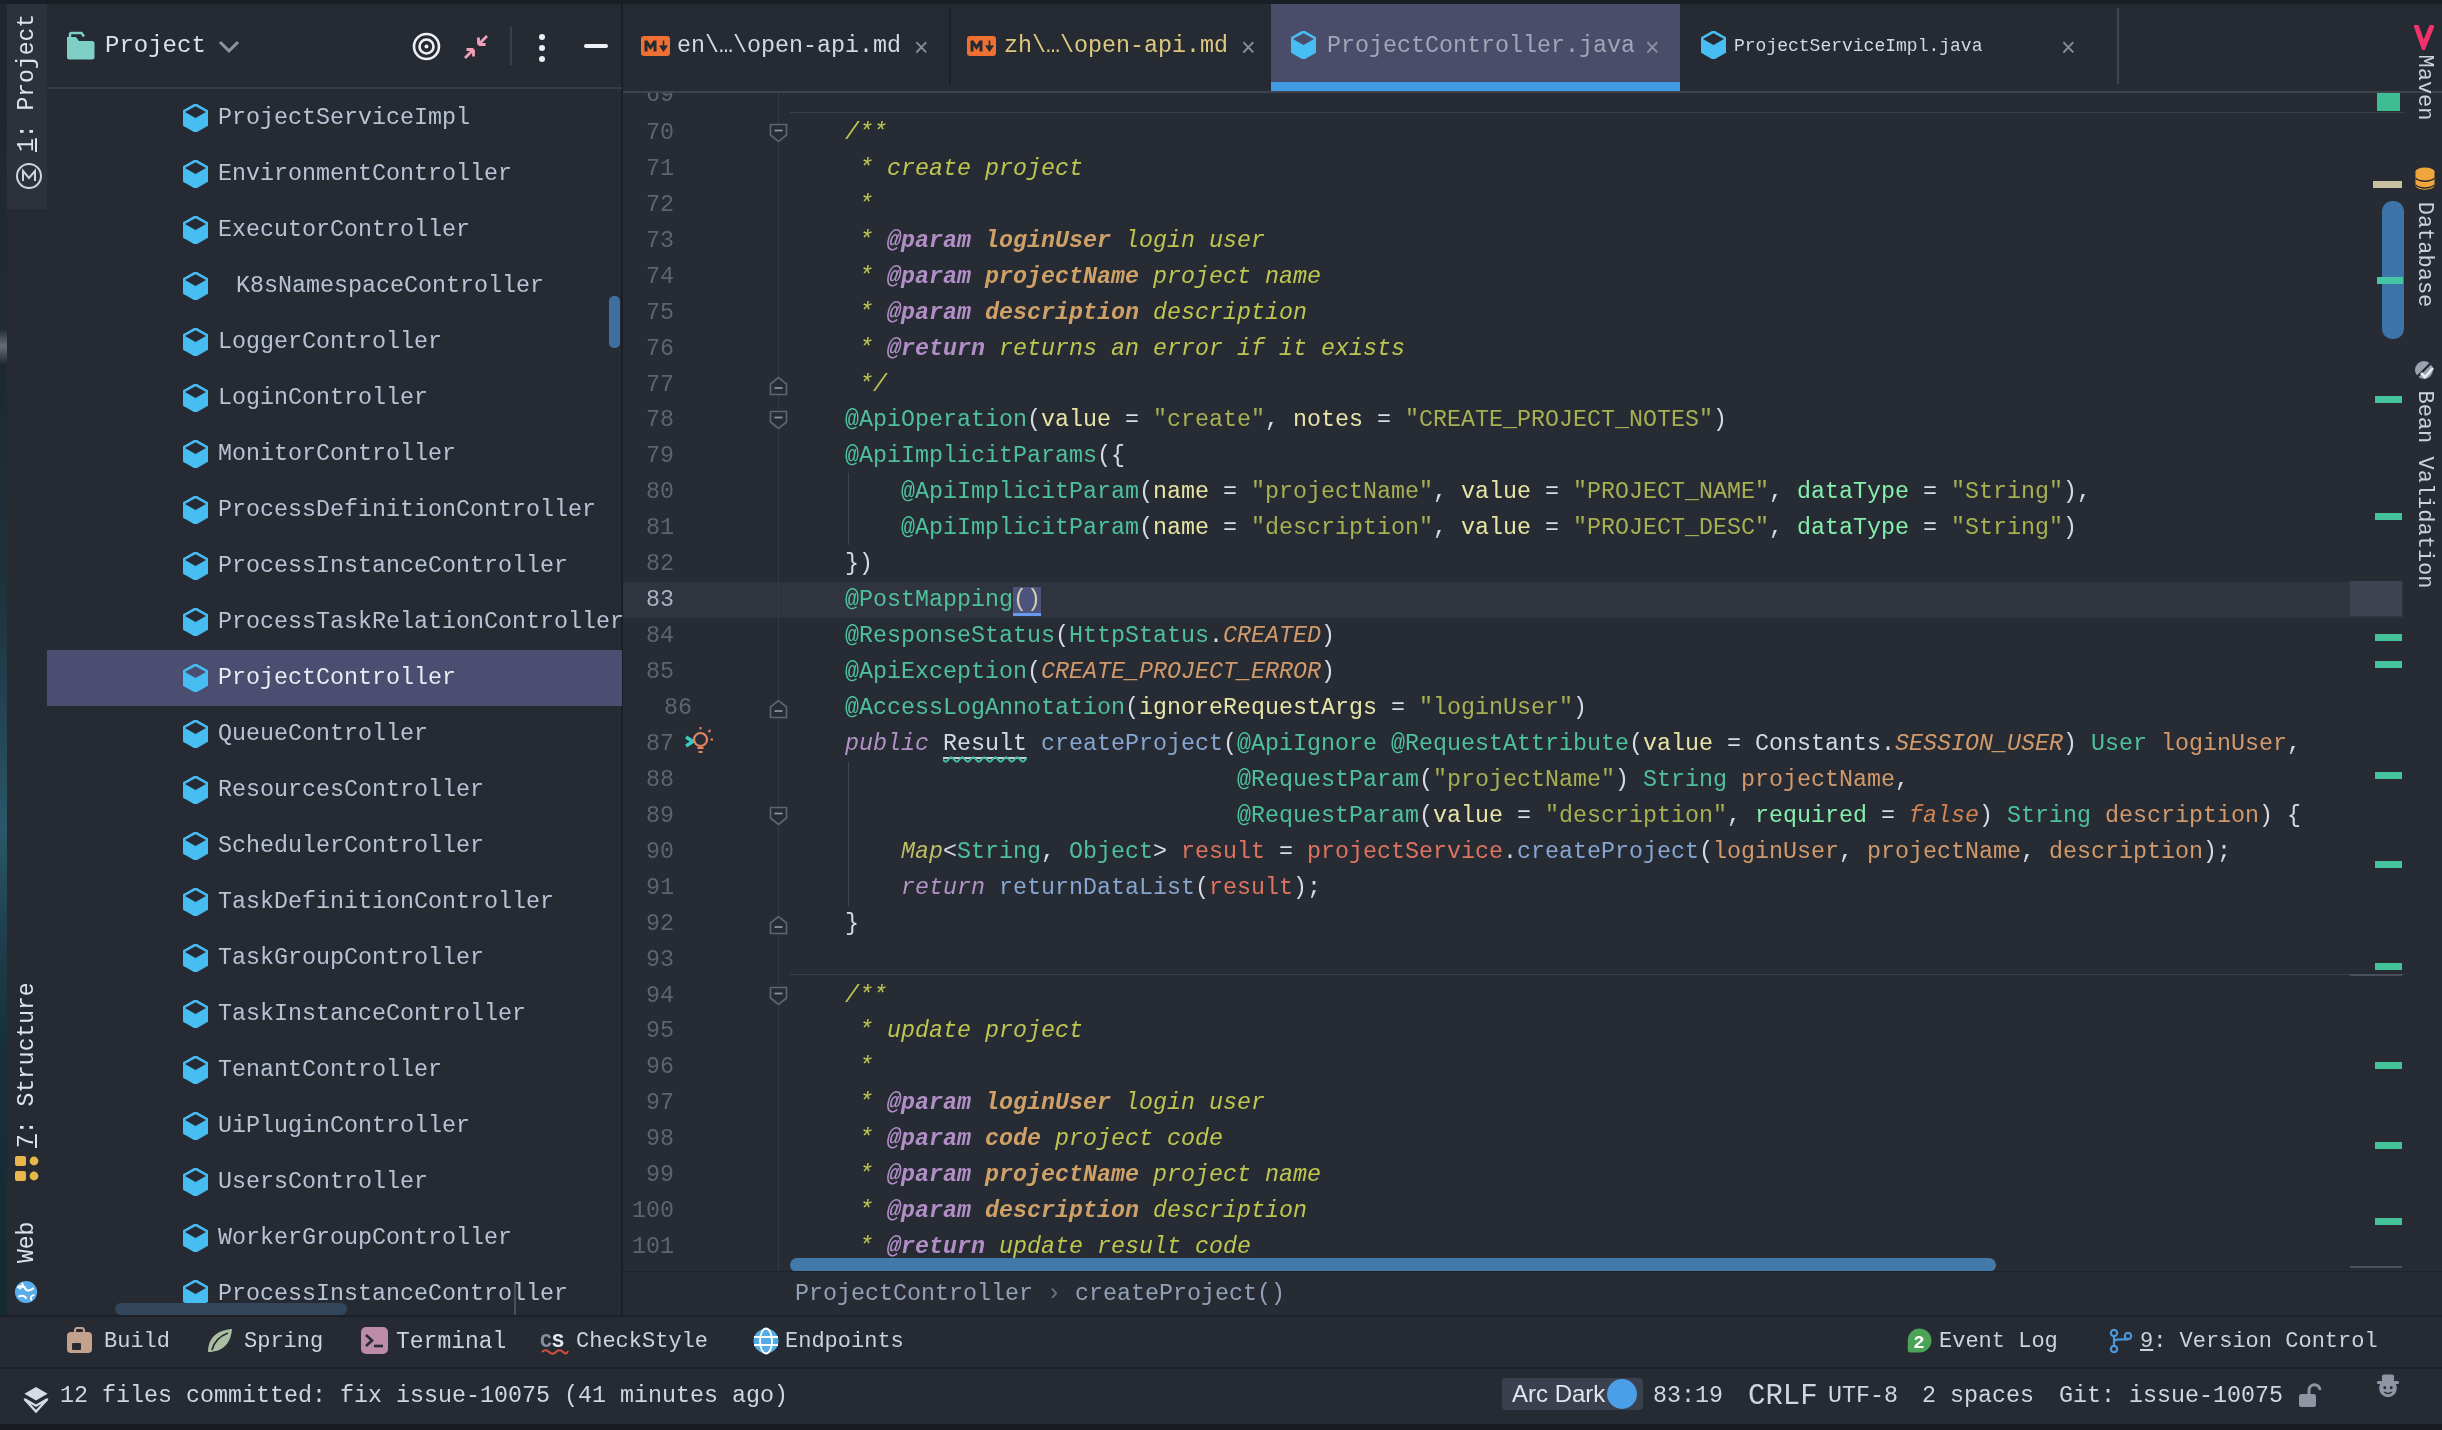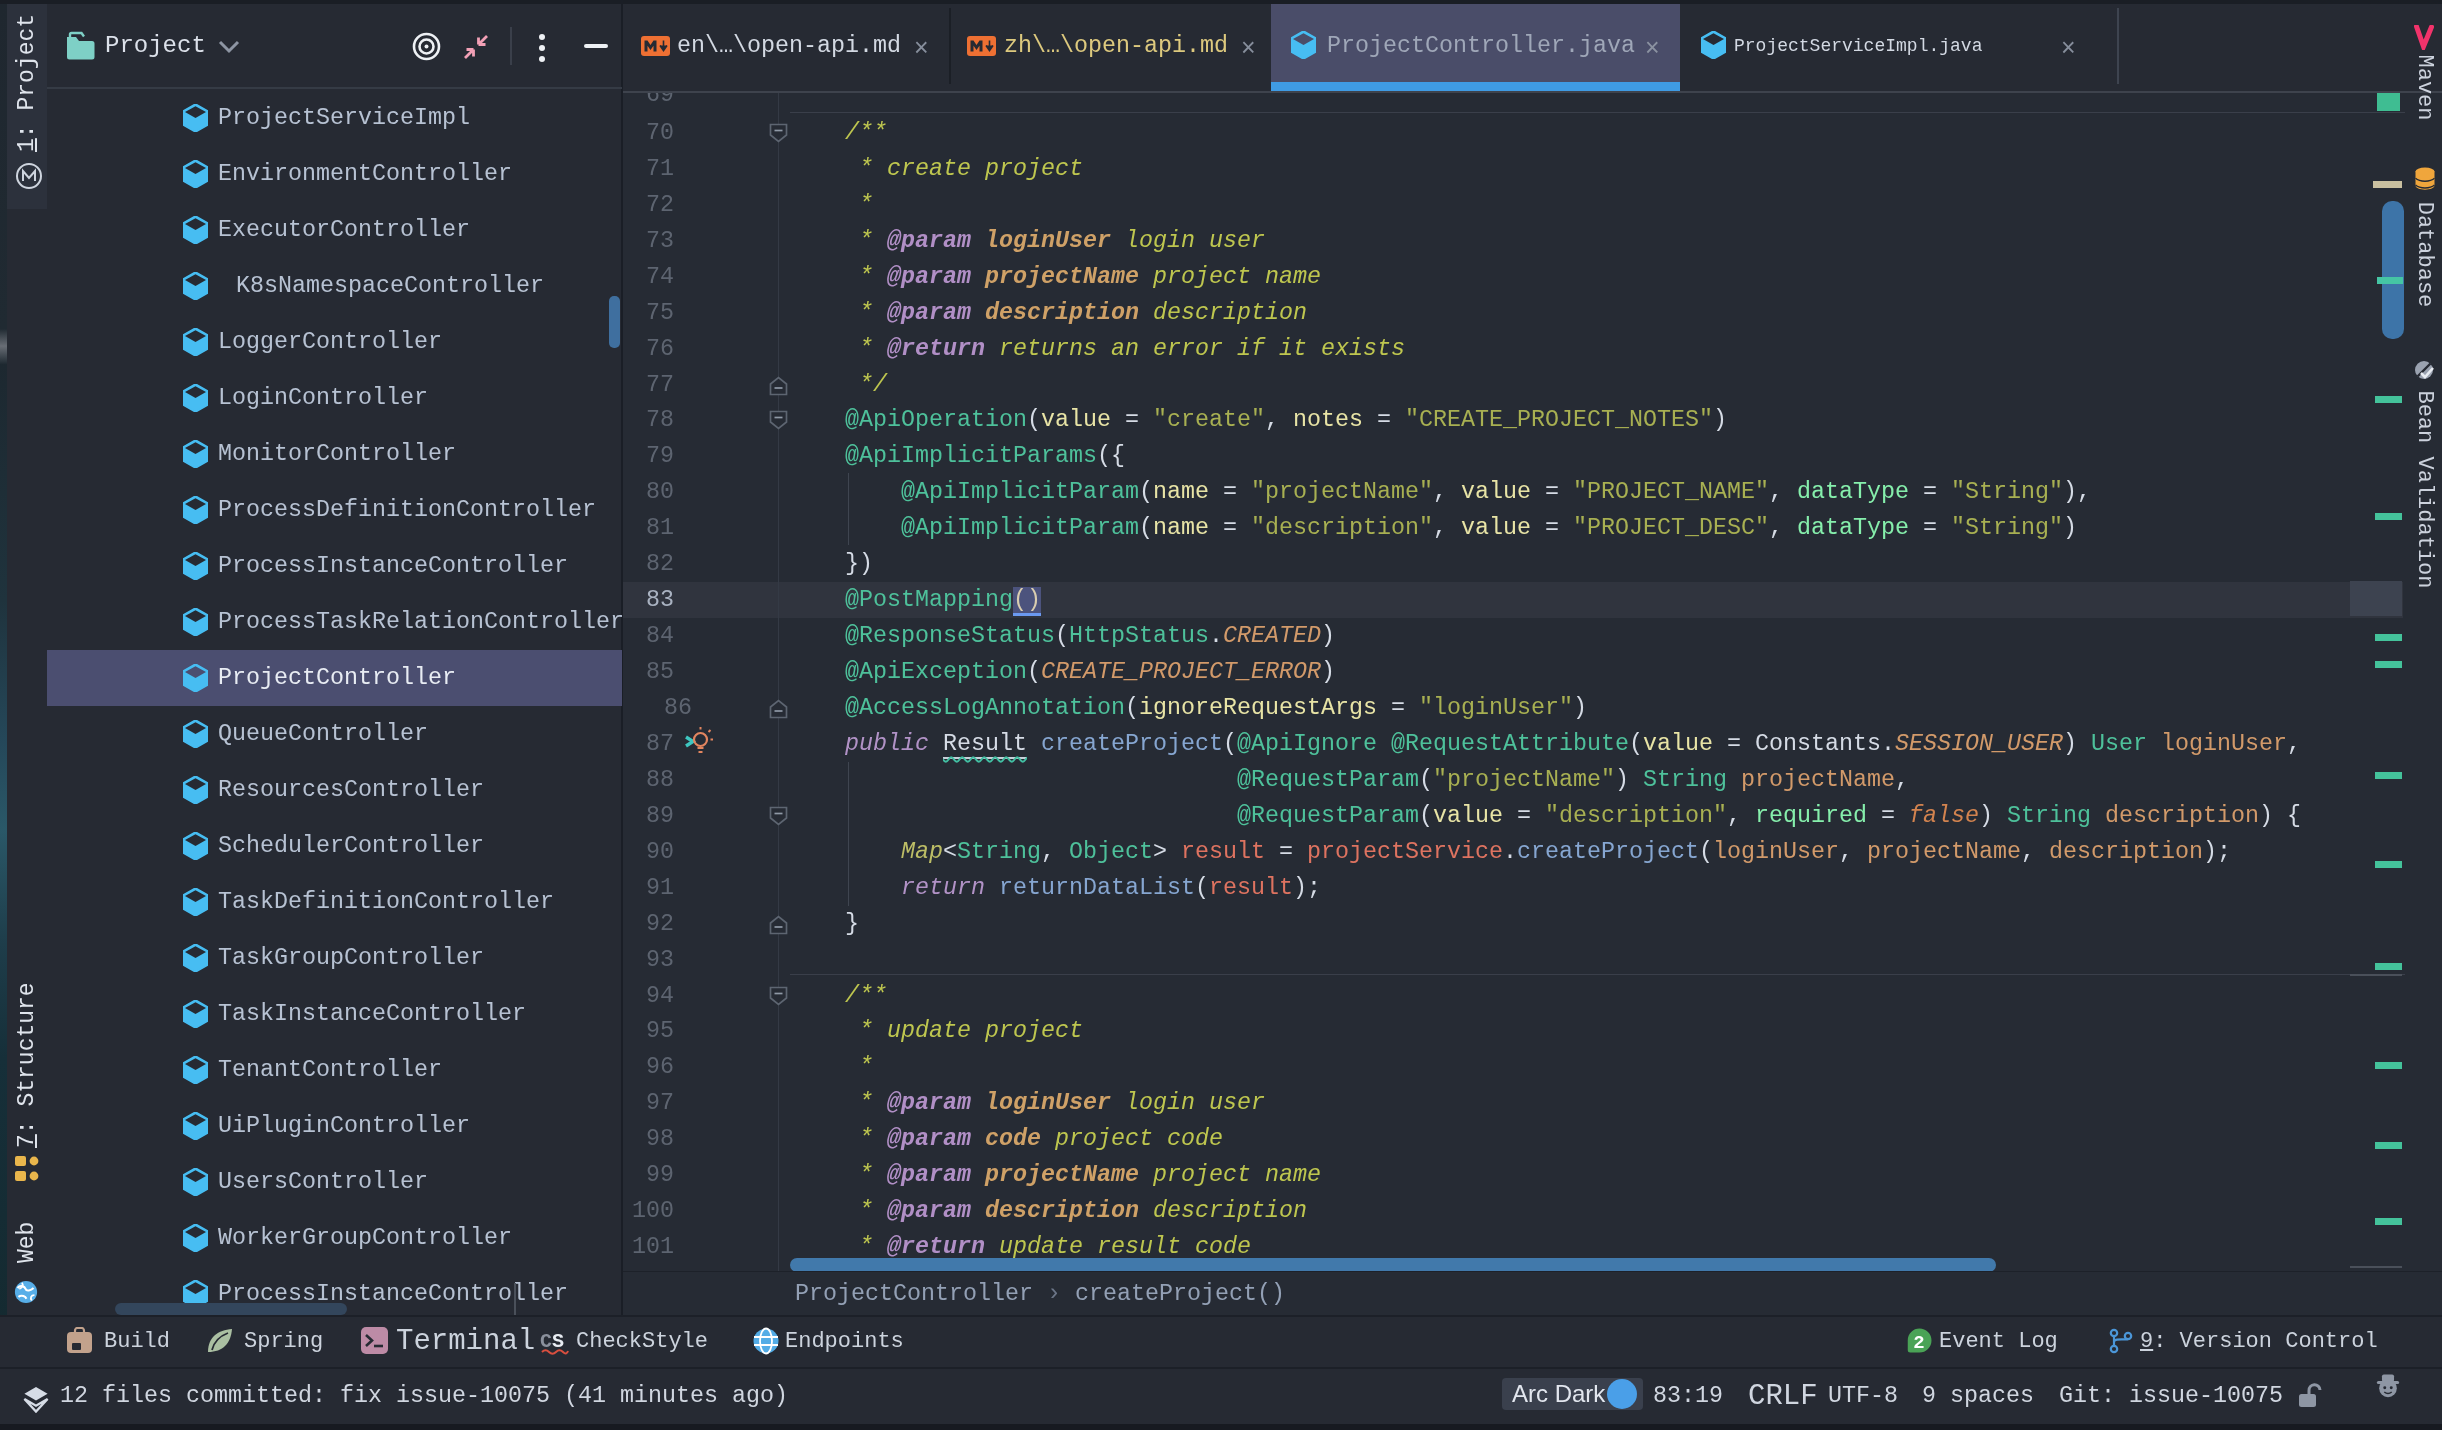--- a/index.html
+++ b/index.html
@@ -374,21 +374,21 @@
 <svg class="abs" style="left:206px;top:1327px" width="28" height="27" viewBox="0 0 28 27">
 <path d="M2 25C2 10 12 3 26 2c-1 14-9 23-24 23z" fill="#aabfa2"></path>
 <path d="M6 23C8 15 14 9 22 6" stroke="#262a33" stroke-width="1.8" fill="none"></path>
   </svg>
 <div class="abs" style="left:244px;top:1317px;height:50px;line-height:50px;font-size:22px;color:#ccd3dd;white-space:pre">Spring</div>
 <svg class="abs" style="left:361px;top:1327px" width="27" height="27" viewBox="0 0 27 27">
 <rect width="27" height="27" rx="5" fill="#bd8ba6"></rect>
 <path d="M5 8l6 5.5L5 19" stroke="#262a33" stroke-width="2.6" fill="none"></path>
 <path d="M13 19h9" stroke="#262a33" stroke-width="2.6"></path>
   </svg>
-<div class="abs" style="left:396px;top:1317px;height:50px;line-height:50px;font-size:29px;color:#ccd3dd;white-space:pre">Terminal</div>
+<div class="abs" style="left:396px;top:1317px;height:50px;line-height:50px;font-size:23px;color:#ccd3dd;white-space:pre">Terminal</div>
 <svg class="abs" style="left:540px;top:1327px" width="30" height="29" viewBox="0 0 30 29">
 <text x="0" y="20" font-size="20" font-weight="bold" fill="#8a909c" font-family="Liberation Mono">C</text>
 <text x="12" y="20" font-size="20" font-weight="bold" fill="#e8ecf2" font-family="Liberation Mono">S</text>
 <path d="M2 25q3.5-3.5 7 0t7 0t7 0t5-1" stroke="#d94f3f" stroke-width="2" fill="none"></path>
   </svg>
 <div class="abs" style="left:576px;top:1317px;height:50px;line-height:50px;font-size:22px;color:#ccd3dd;white-space:pre">CheckStyle</div>
 <svg class="abs" style="left:752px;top:1327px" width="28" height="28" viewBox="0 0 28 28">
 <circle cx="14" cy="14" r="12.5" fill="#53ace6"></circle>
 <ellipse cx="14" cy="14" rx="6" ry="12.5" fill="none" stroke="#fff" stroke-width="1.8"></ellipse>
 <path d="M2 10h24M2 18h24" stroke="#fff" stroke-width="1.8"></path>
@@ -413,21 +413,21 @@
 <polygon points="15,2 27,9 15,16 3,9" fill="#d6dce6"></polygon>
 <polygon points="3,14.5 15,21.5 27,14.5 15,27.5" fill="none" stroke="#d6dce6" stroke-width="2.4"></polygon>
   </svg>
 <div class="abs" style="left:60px;top:1369px;height:55px;line-height:55px;font-size:23.33px;color:#d0d6e0;white-space:pre">12 files committed: fix issue-10075 (41 minutes ago)</div>
 <div class="abs" style="left:1502px;top:1378px;width:141px;height:32px;background:#3a404d;border-radius:4px"></div>
 <div class="abs" style="left:1512px;top:1378px;height:32px;line-height:32px;font-size:24px;color:#e2e6ee;font-family:'Liberation Sans',sans-serif">Arc Dark</div>
 <div class="abs" style="left:1607px;top:1379px;width:30px;height:30px;border-radius:15px;background:#4a9fe8"></div>
 <div class="abs" style="left:1653px;top:1369px;height:55px;line-height:55px;font-size:23.33px;color:#d0d6e0;white-space:pre">83:19</div>
 <div class="abs" style="left:1748px;top:1369px;height:55px;line-height:55px;font-size:29px;color:#d0d6e0;white-space:pre">CRLF</div>
 <div class="abs" style="left:1828px;top:1369px;height:55px;line-height:55px;font-size:23.33px;color:#d0d6e0;white-space:pre">UTF-8</div>
-<div class="abs" style="left:1922px;top:1369px;height:55px;line-height:55px;font-size:23.33px;color:#d0d6e0;white-space:pre">9 spaces</div>
+<div class="abs" style="left:1922px;top:1369px;height:55px;line-height:55px;font-size:23.33px;color:#d0d6e0;white-space:pre">2 spaces</div>
 <div class="abs" style="left:2059px;top:1369px;height:55px;line-height:55px;font-size:23.33px;color:#d0d6e0;white-space:pre">Git: issue-10075</div>
 <svg class="abs" style="left:2296px;top:1382px" width="27" height="28" viewBox="0 0 27 28">
 <rect x="3" y="12" width="17" height="13" rx="2.5" fill="#8e96a4"></rect>
 <path d="M13 12V8.5A5.5 5.5 0 0 1 24 8" fill="none" stroke="#8e96a4" stroke-width="3"></path>
   </svg>
 <svg class="abs" style="left:2375px;top:1372px" width="26" height="28" viewBox="0 0 28 27">
 <circle cx="14" cy="16" r="9.5" fill="#8e96a4"></circle>
 <rect x="2" y="8" width="24" height="3.4" rx="1.7" fill="#8e96a4"></rect>
 <rect x="7.5" y="1" width="13" height="8" rx="2" fill="#8e96a4"></rect>
 <circle cx="10.5" cy="15.5" r="1.6" fill="#262a33"></circle>

